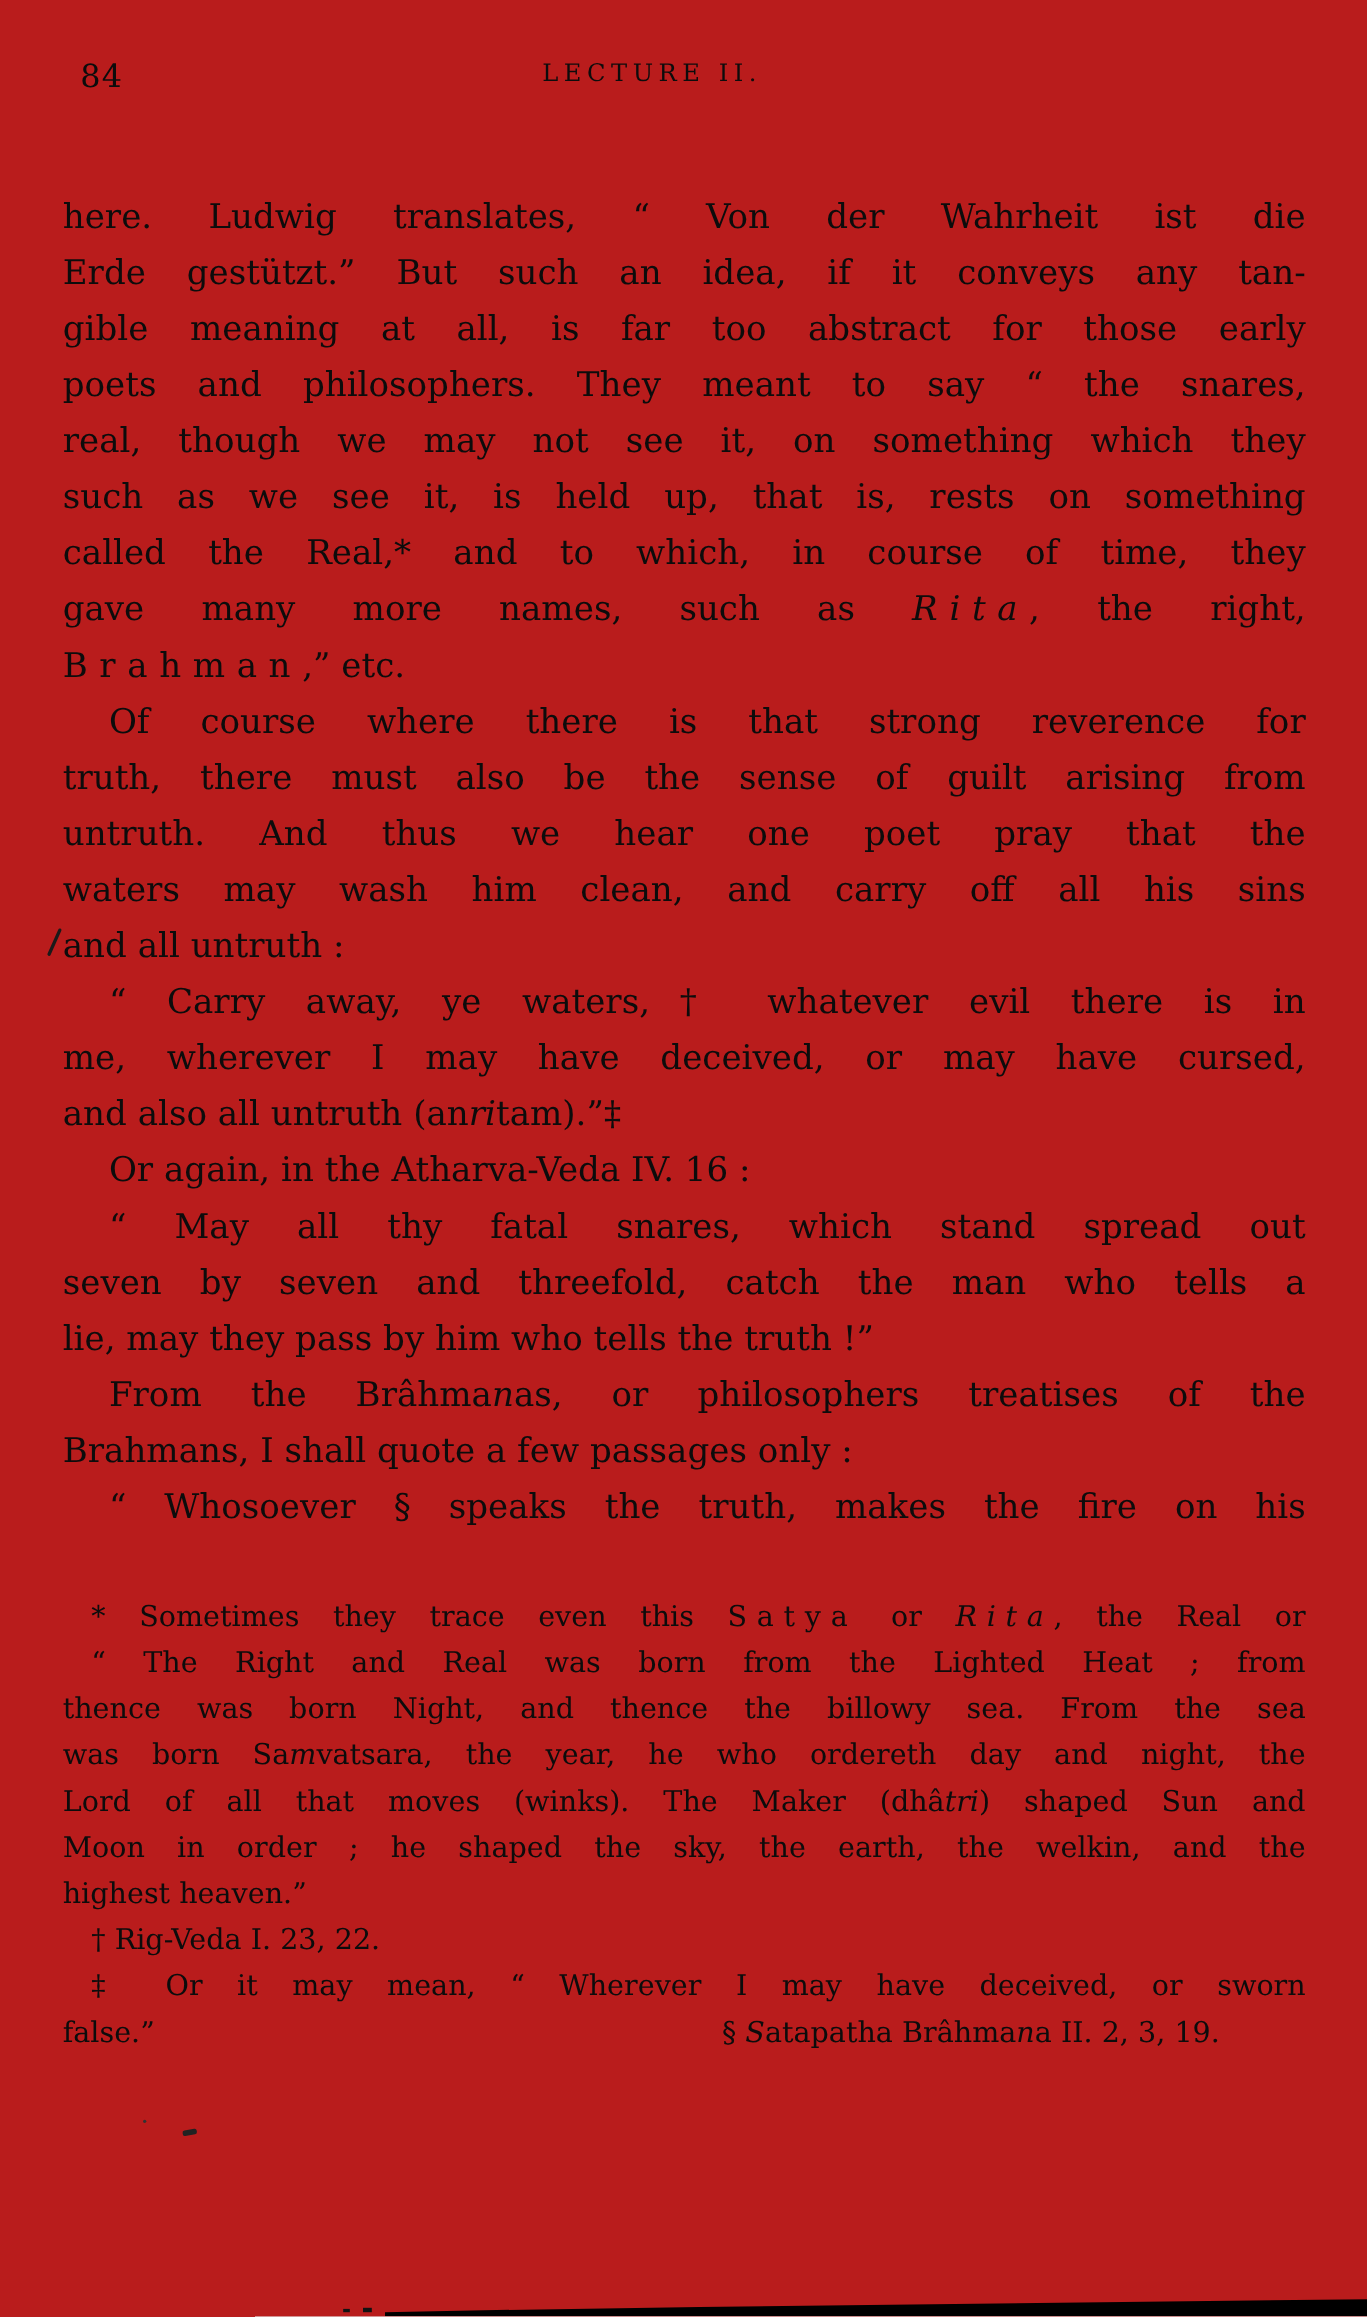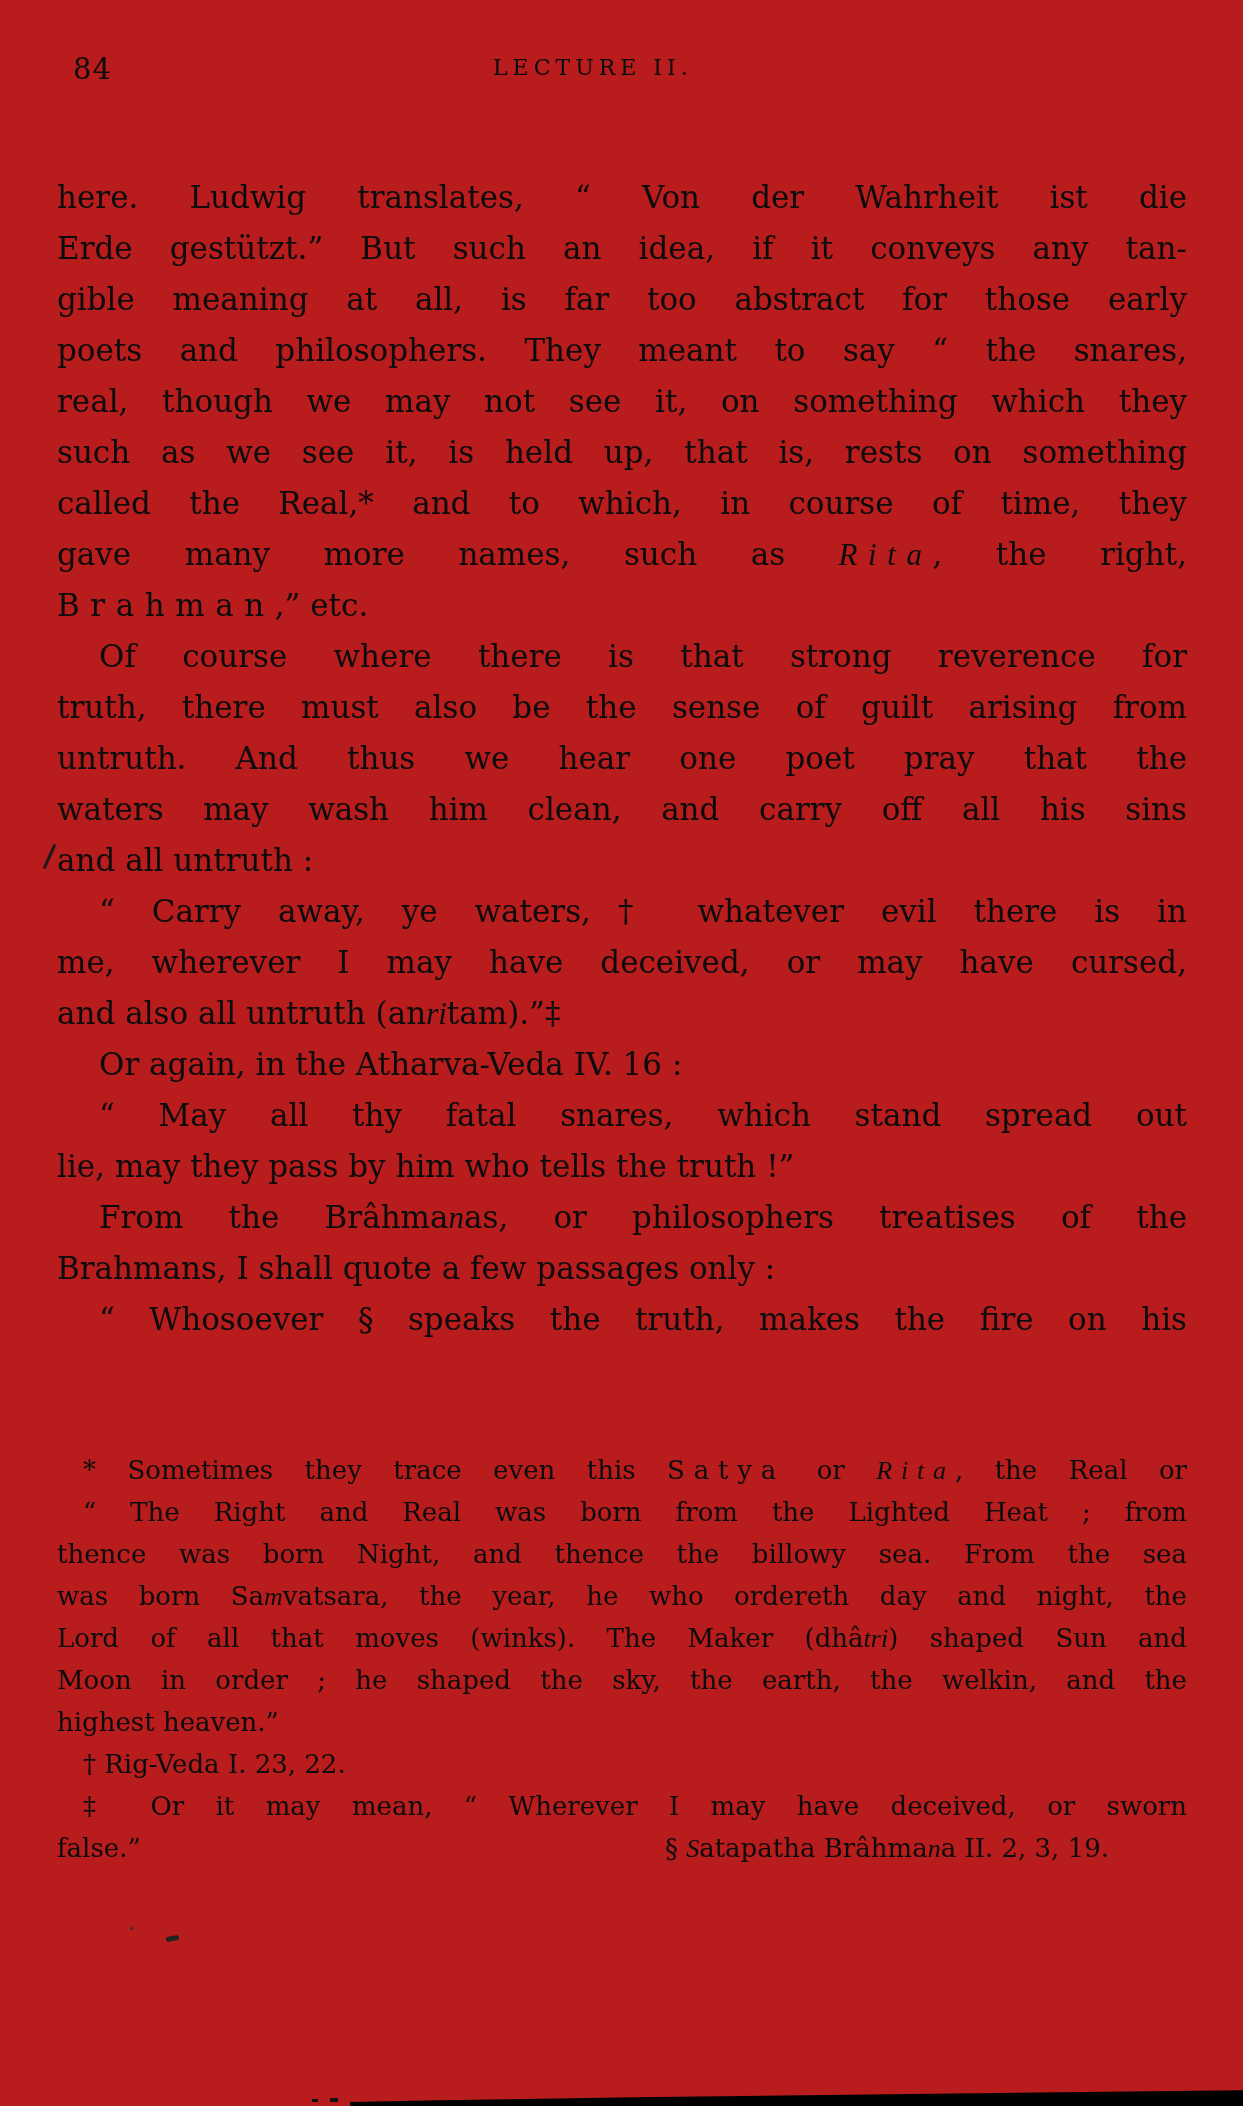--- a/index.html
+++ b/index.html
@@ -29,21 +29,21 @@
   }
   .bodyblock .line{height:51px;line-height:51px;}
   .bodyblock .ind{text-indent:42px;}
   .footblock{
     position:absolute;left:57px;top:1449px;width:1130px;
     font-size:26px;
   }
   .footblock .line{height:42px;line-height:42px;}
   .footblock .ind{text-indent:26px;}
   .j{text-align:justify;text-align-last:justify;}
-  .it{font-style:italic;font-family:Liberation Serif, serif;}
+  .it{font-style:italic;}
   .sp{letter-spacing:.34em;}
   .flex{display:flex;align-items:baseline;}
   .flex .right{margin-left:auto;margin-right:78px;}
   
   .slash-mark{
     position:absolute;left:48px;top:843px;width:3px;height:27px;
     background:#1a1a1a;transform:rotate(24deg);border-radius:2px;
   }
   .dash-mark{
     position:absolute;left:166px;top:1936px;width:13px;height:5px;
@@ -81,20 +81,21 @@
       <div class="line j ind"><span>Of course where there is that strong reverence for</span></div>
       <div class="line j"><span>truth, there must also be the sense of guilt arising from</span></div>
       <div class="line j"><span>untruth. And thus we hear one poet pray that the</span></div>
       <div class="line j"><span>waters may wash him clean, and carry off all his sins</span></div>
       <div class="line"><span>and all untruth :</span></div>
       <div class="line j ind"><span>“ Carry away, ye waters,† whatever evil there is in</span></div>
       <div class="line j"><span>me, wherever I may have deceived, or may have cursed,</span></div>
       <div class="line"><span>and also all untruth (an</span><span class="it">ri</span><span>tam).”‡</span></div>
       <div class="line ind"><span>Or again, in the Atharva-Veda IV. 16 :</span></div>
       <div class="line j ind"><span>“ May all thy fatal snares, which stand spread out</span></div>
+      <div class="line j"><span>seven by seven and threefold, catch the man who tells a</span></div>
       <div class="line"><span>lie, may they pass by him who tells the truth !”</span></div>
       <div class="line j ind"><span>From the Brâhma</span><span class="it">n</span><span>as, or philosophers treatises of the</span></div>
       <div class="line"><span>Brahmans, I shall quote a few passages only :</span></div>
       <div class="line j ind"><span>“ Whosoever § speaks the truth, makes the fire on his</span></div>
     </div>
 
   <div class="footblock" id="footnote-lines">
       <div class="line j ind"><span>* Sometimes they trace even this </span><span class="sp">Satya</span><span> or </span><span class="it sp">Rita</span><span>, the Real or</span></div>
       <div class="line j ind"><span>“ The Right and Real was born from the Lighted Heat ; from</span></div>
       <div class="line j"><span>thence was born Night, and thence the billowy sea. From the sea</span></div>

